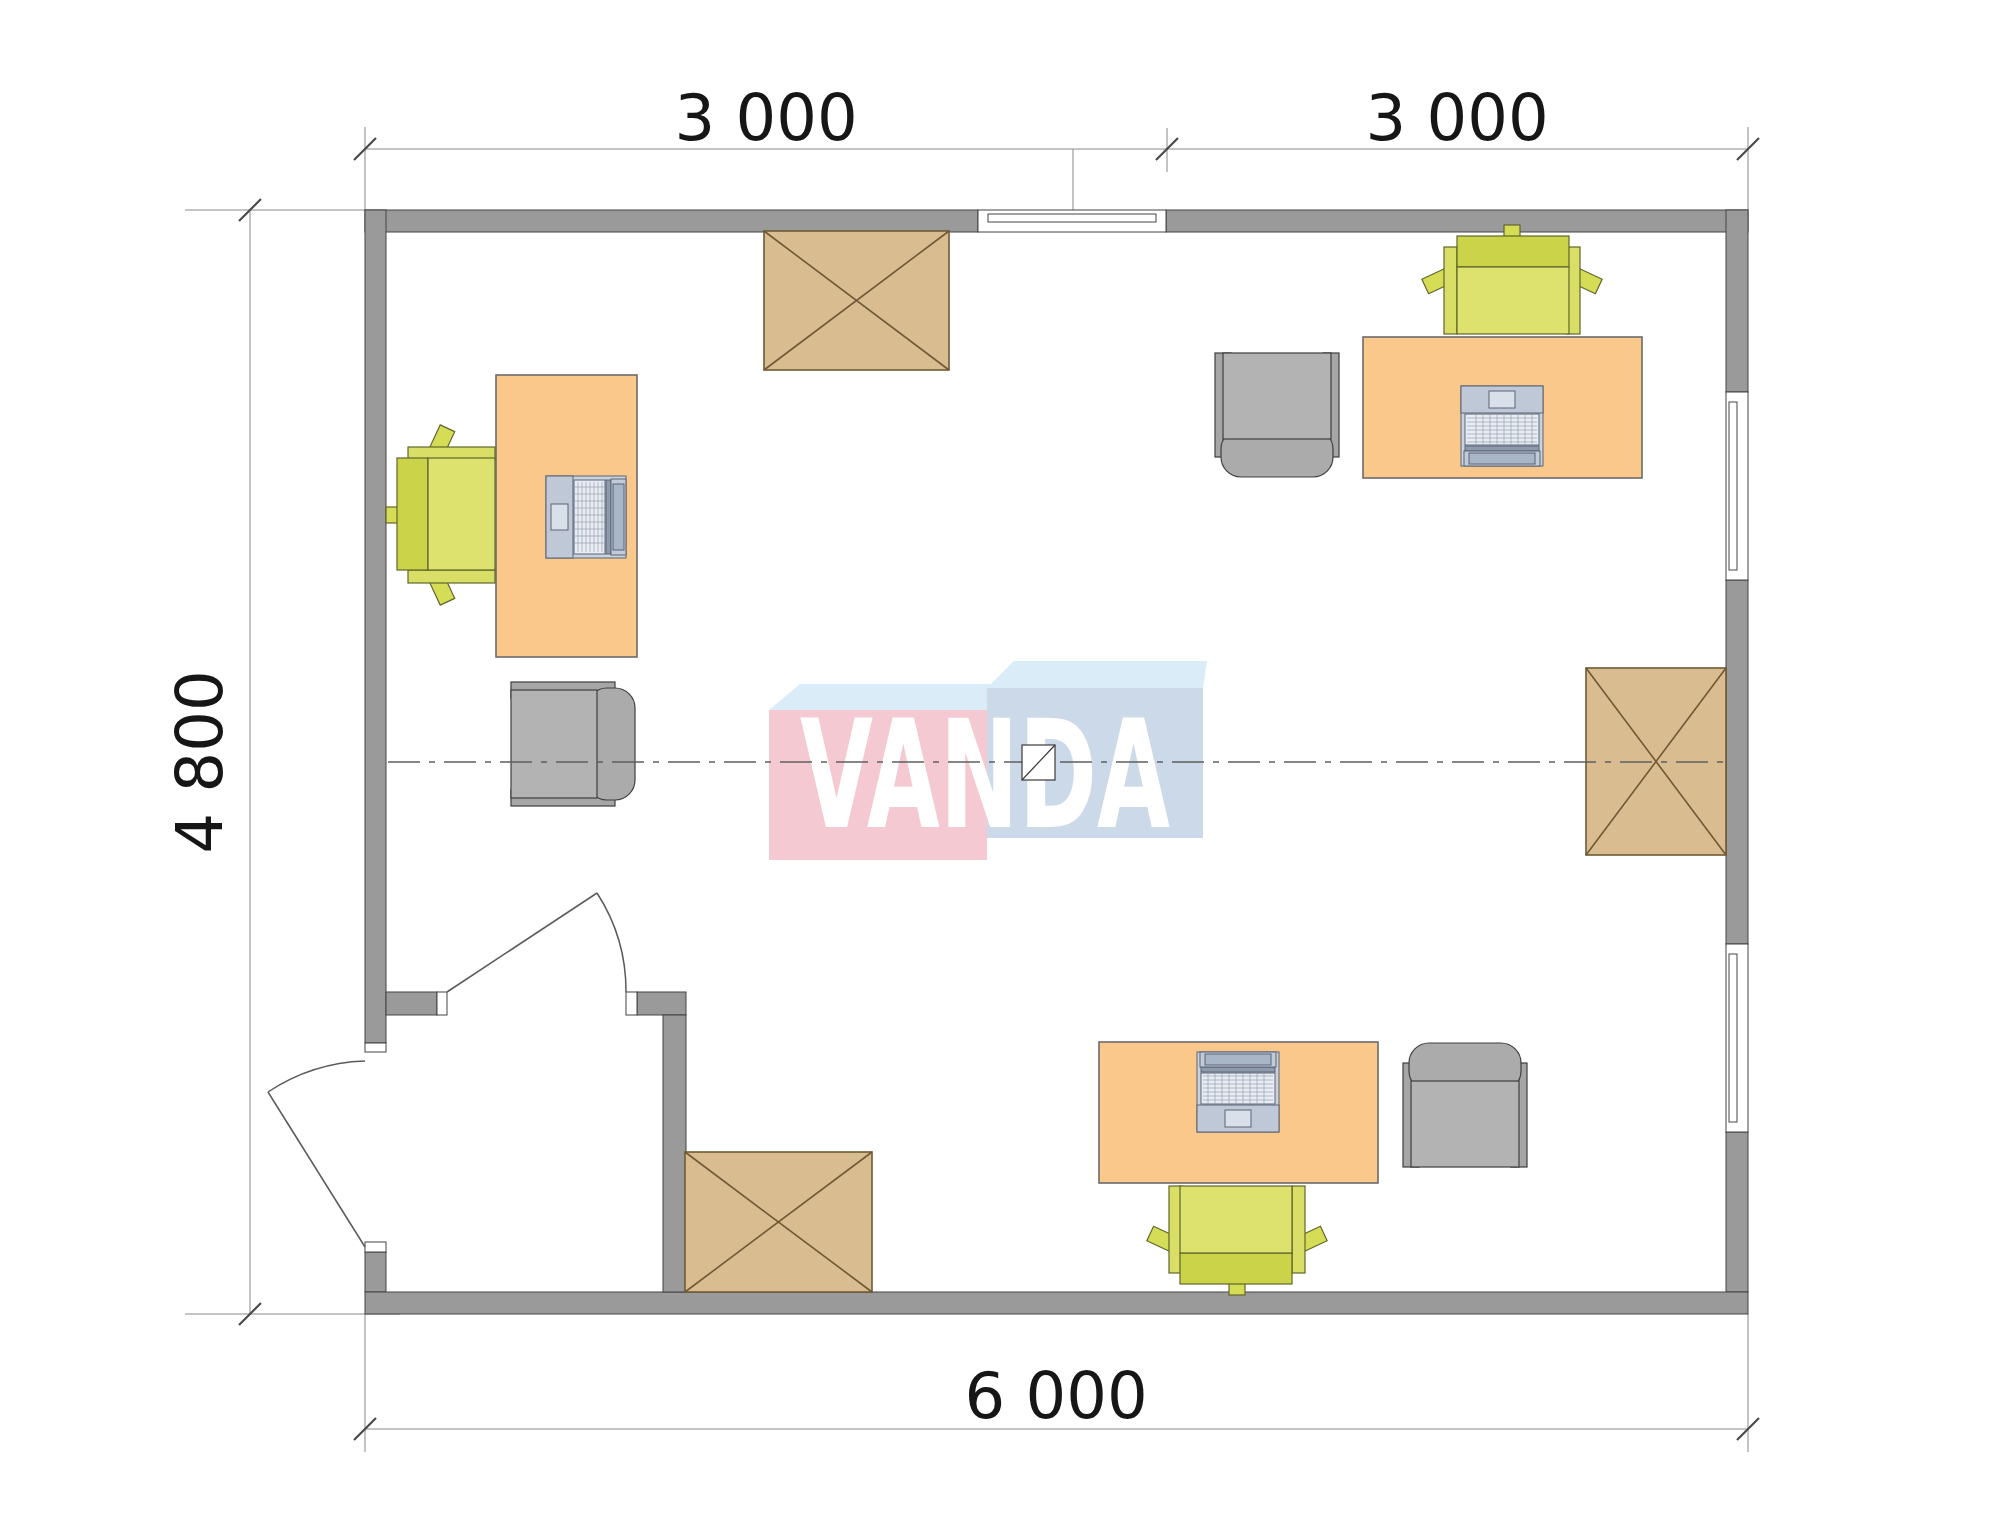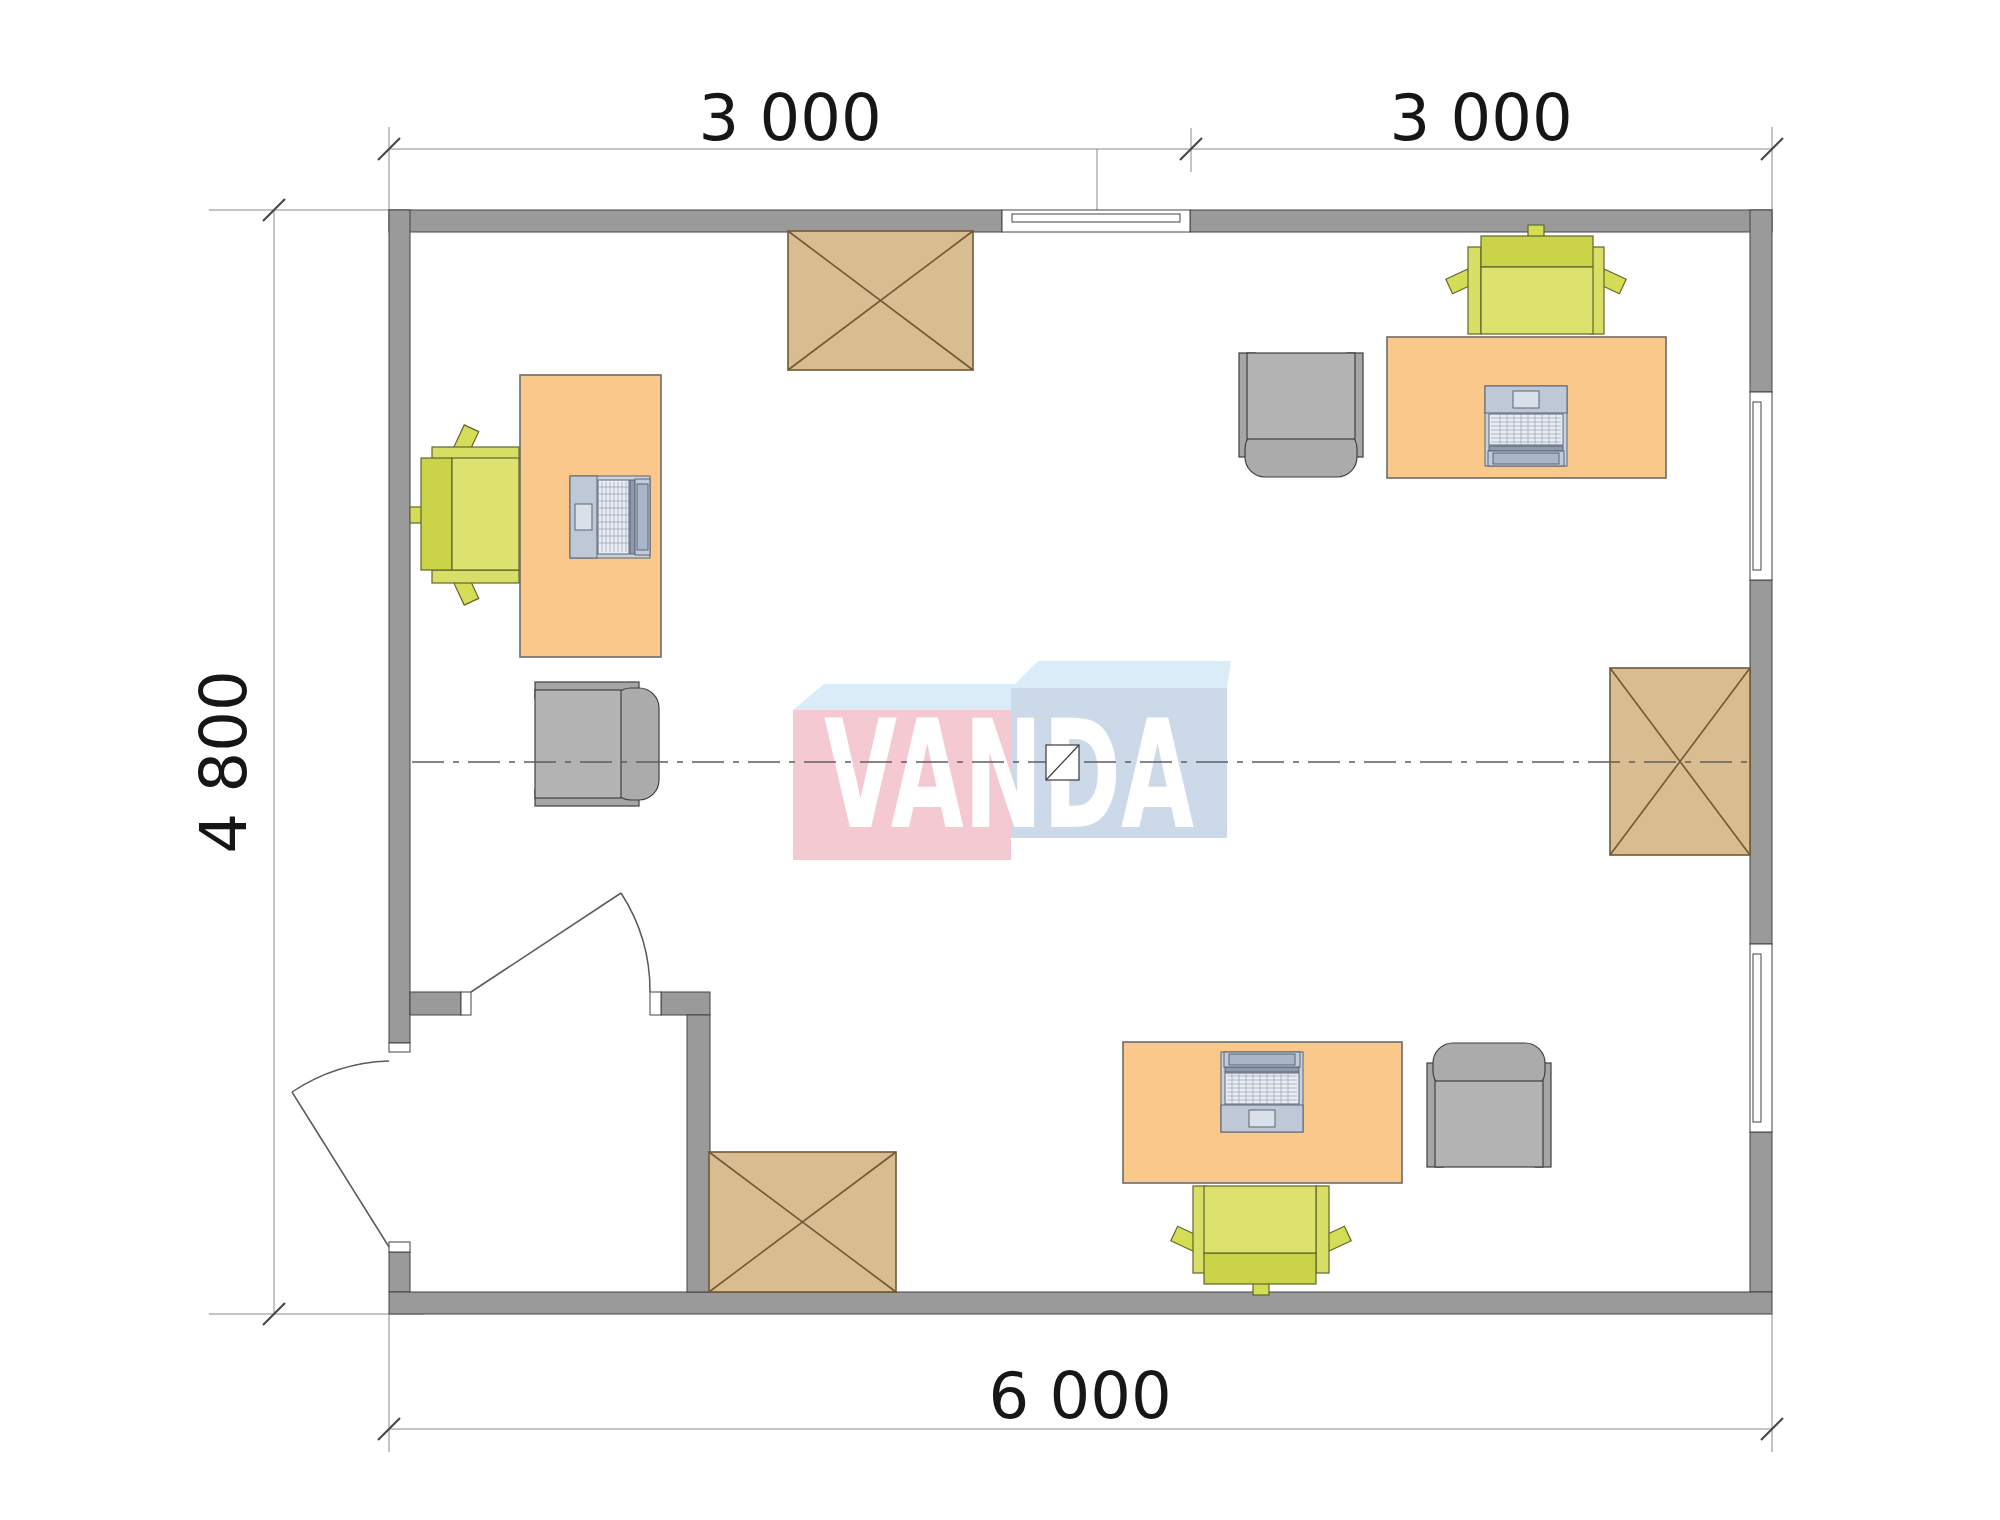--- a/index.html
+++ b/index.html
@@ -1,17 +1,17 @@
 <!DOCTYPE html>
 <html><head>
 <meta charset="utf-8">
 <style>
   html,body{margin:0;padding:0;background:#ffffff;}
   body{font-family:"DejaVu Sans", sans-serif;}
-  .stage{width:1684px;height:1520px;position:relative;background:#fff;padding-left:24px;}
+  .stage{width:1684px;height:1520px;position:relative;background:#fff;}
   svg{display:block;}
   text{font-family:"DejaVu Sans", sans-serif;}
   .dim-text{fill:#161616;}
   .thin{stroke:#8a8a8a;stroke-width:1;fill:none;}
   .tick{stroke:#4a4a4a;stroke-width:2.2;fill:none;}
   .wall-stroke{stroke:#454545;stroke-width:1;}
   .door{stroke:#5a5a5a;stroke-width:1.5;fill:none;}
   .diag{stroke:#6f5a35;stroke-width:1.6;}
   .kb-grid{stroke:#97a0b0;stroke-width:0.7;fill:none;}
 </style>

